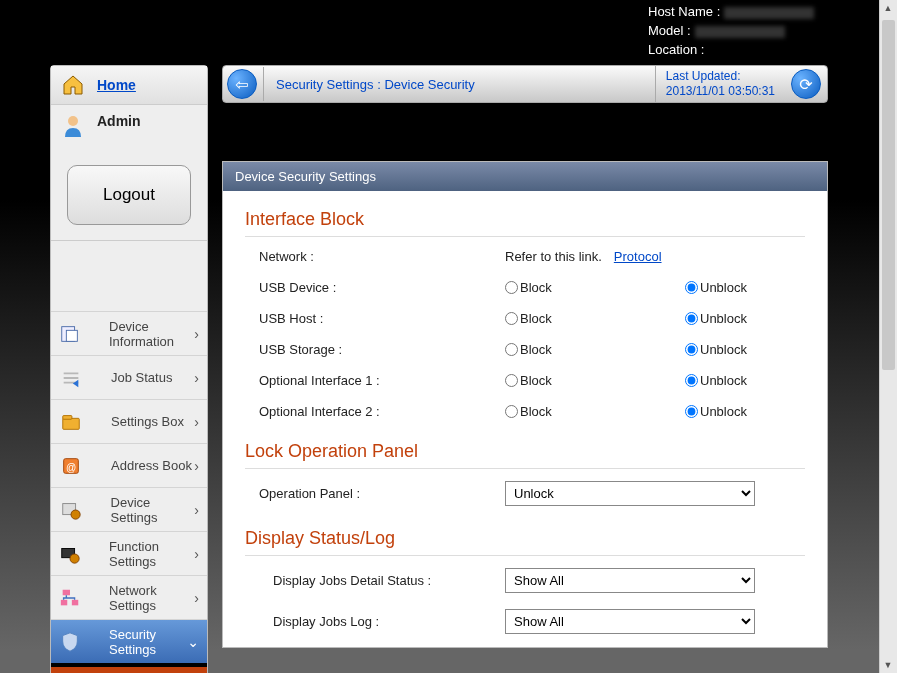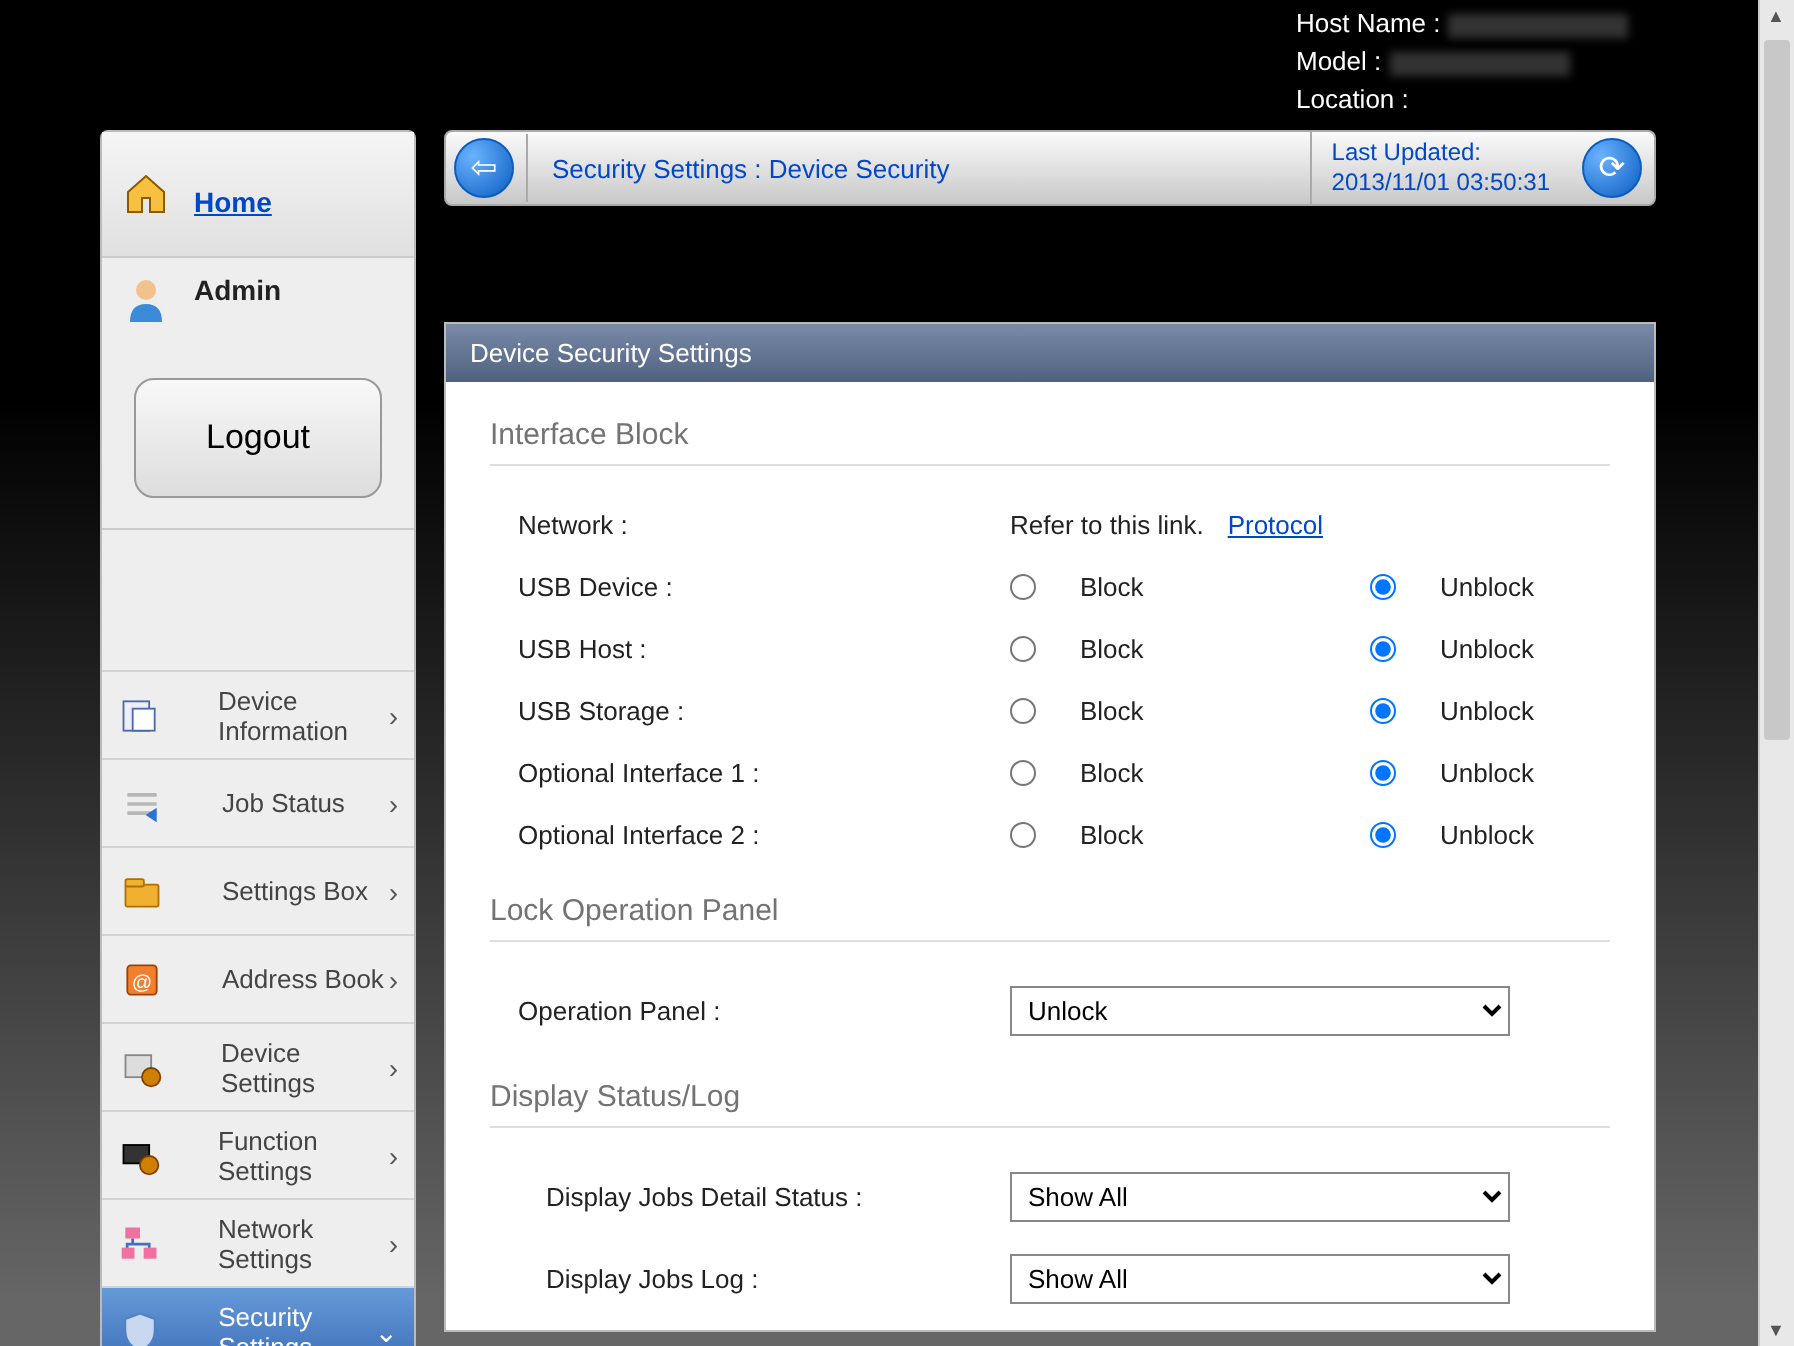--- a/index.html
+++ b/index.html
@@ -86,22 +86,22 @@
 
     
     .sidebar {
       width: 178px;
       background: #e8e8e8;
       border: 1px solid #bbb;
       border-radius: 4px 4px 0 0;
     }
     .home-row {
       display: flex;
-      align-items: flex-end;
-      padding: 19px 10px;
+      align-items: center;
+      padding: 7px 10px;
       border-bottom: 1px solid #ccc;
       background: linear-gradient(#f5f5f5, #e0e0e0);
     }
     .home-row .home-icon {
       width: 24px; height: 24px;
       margin-right: 12px;
       display: inline-flex;
       align-items: center;
       justify-content: center;
     }
@@ -254,25 +254,25 @@
     .panel-header {
       background: linear-gradient(#7a8aa8, #4e6280);
       color: #fff;
       padding: 7px 12px;
       font-size: 13px;
     }
     .panel-body {
       padding: 18px 22px 5px 22px;
     }
     .section-title {
-      font-size: 15px;
-      color: #737373;
+      font-size: 18px;
+      color: #c2410c;
       padding-bottom: 6px;
       border-bottom: 1px solid #ddd;
-      margin-bottom: 14px;
+      margin-bottom: 4px;
     }
     .setting-row {
       display: flex;
       align-items: center;
       padding: 8px 0 8px 14px;
       font-size: 13px;
       color: #222;
     }
     .setting-row .label {
       width: 246px;
@@ -288,21 +288,21 @@
       text-decoration: underline;
       margin-left: 6px;
     }
     .radio-pair {
       display: flex;
       gap: 60px;
     }
     .radio-opt {
       display: flex;
       align-items: center;
-      gap: 22px;
+      gap: 2px;
       width: 120px;
     }
     .radio-opt input { cursor: pointer; }
     .select-box {
       width: 250px;
       padding: 3px 4px;
       border: 1px solid #888;
       background: #fff;
       font-size: 13px;
     }

